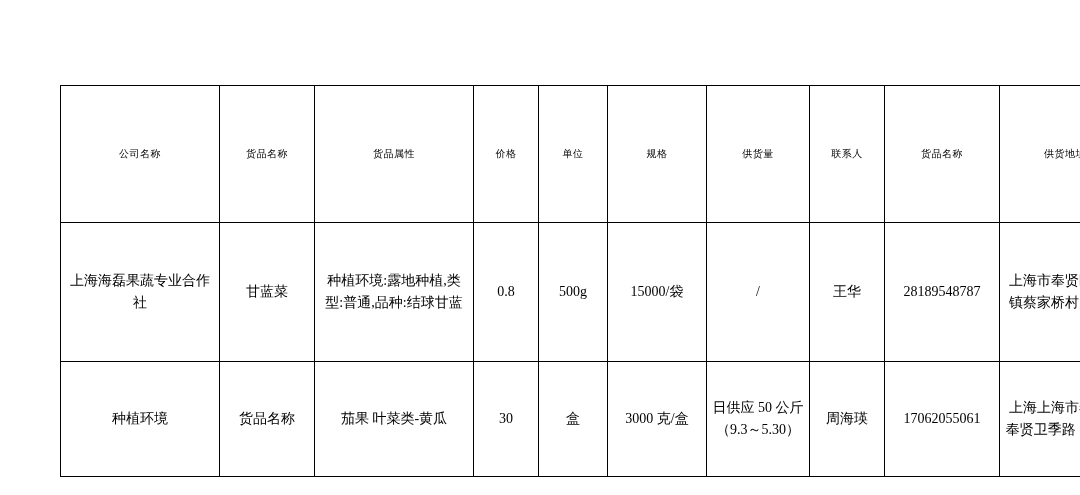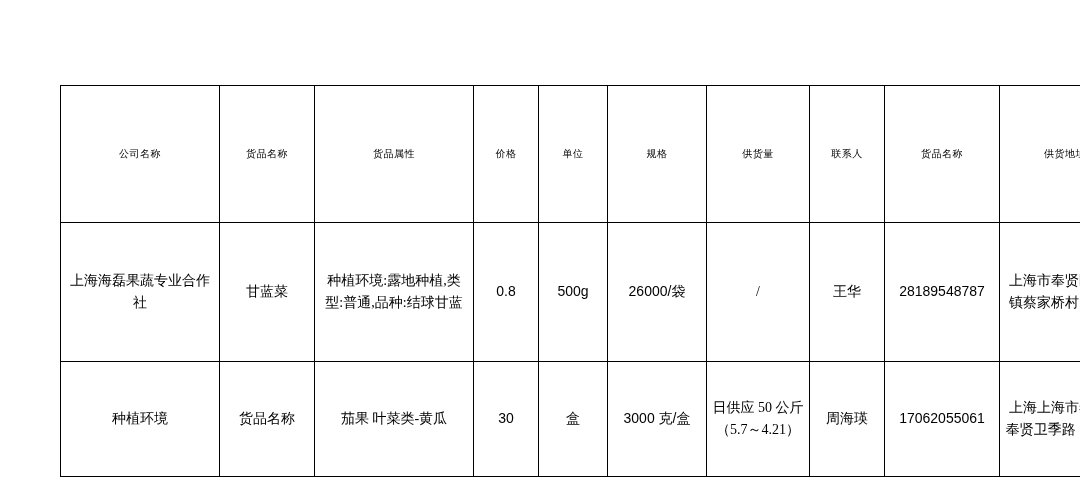--- a/index.html
+++ b/index.html
@@ -59,21 +59,21 @@
   .c1 { width: 84px; }
   .c2 { width: 148px; }
   .c3 { width: 54px; }
   .c4 { width: 58px; }
   .c5 { width: 88px; }
   .c6 { width: 92px; }
   .c7 { width: 64px; }
   .c8 { width: 104px; }
   .c9 { width: 120px; }
 
-  .num { font-family: Liberation Sans, sans-serif; margin-top: 24px; }
+  .num { font-family: Liberation Serif, serif; margin-top: 24px; }
   .tight { line-height: 1.5; font-family: Liberation Serif, serif; }
 </style>
 </head>
 <body>
 
 <div class="page">
   <div class="table-wrap">
     <table class="supply-table">
       <thead>
         <tr>
@@ -89,34 +89,34 @@
           <td class="c9">供货地址</td>
         </tr>
       </thead>
       <tbody>
         <tr class="row-1">
           <td class="c0">上海海磊果蔬专业合作社</td>
           <td class="c1">甘蓝菜</td>
           <td class="c2 tight">种植环境:露地种植,类型:普通,品种:结球甘蓝</td>
           <td class="c3 num">0.8</td>
           <td class="c4 num">500g</td>
-          <td class="c5 num">26000/袋</td>
+          <td class="c5 num">15000/袋</td>
           <td class="c6">/</td>
           <td class="c7">王华</td>
           <td class="c8 num">28189548787</td>
           <td class="c9">上海市奉贤区奉城镇蔡家桥村 268 号</td>
         </tr>
         <tr class="row-2">
           <td class="c0">种植环境</td>
           <td class="c1">货品名称</td>
           <td class="c2 tight">茄果 叶菜类-黄瓜</td>
           <td class="c3 num">30</td>
           <td class="c4">盒</td>
           <td class="c5 num">3000 克/盒</td>
-          <td class="c6 tight">日供应 50 公斤（5.7～4.21）</td>
+          <td class="c6 tight">日供应 50 公斤（9.3～5.30）</td>
           <td class="c7">周海瑛</td>
           <td class="c8 num">17062055061</td>
           <td class="c9">上海上海市奉贤区奉贤卫季路 1148 号</td>
         </tr>
       </tbody>
     </table>
   </div>
 </div>
 
 </body></html>

